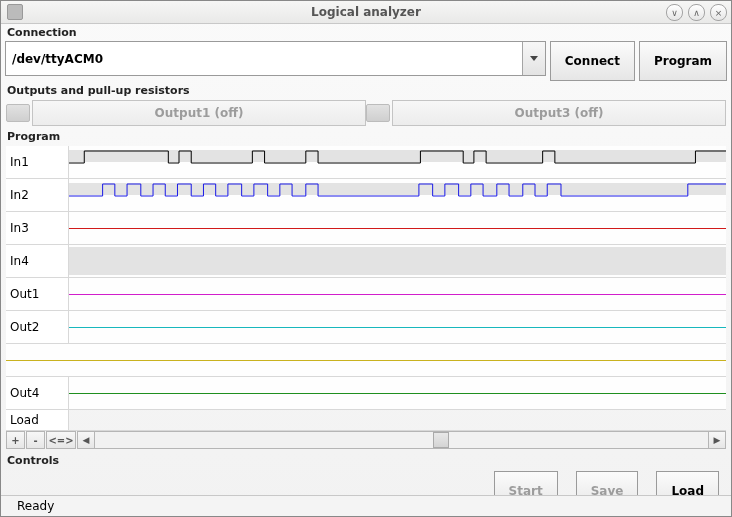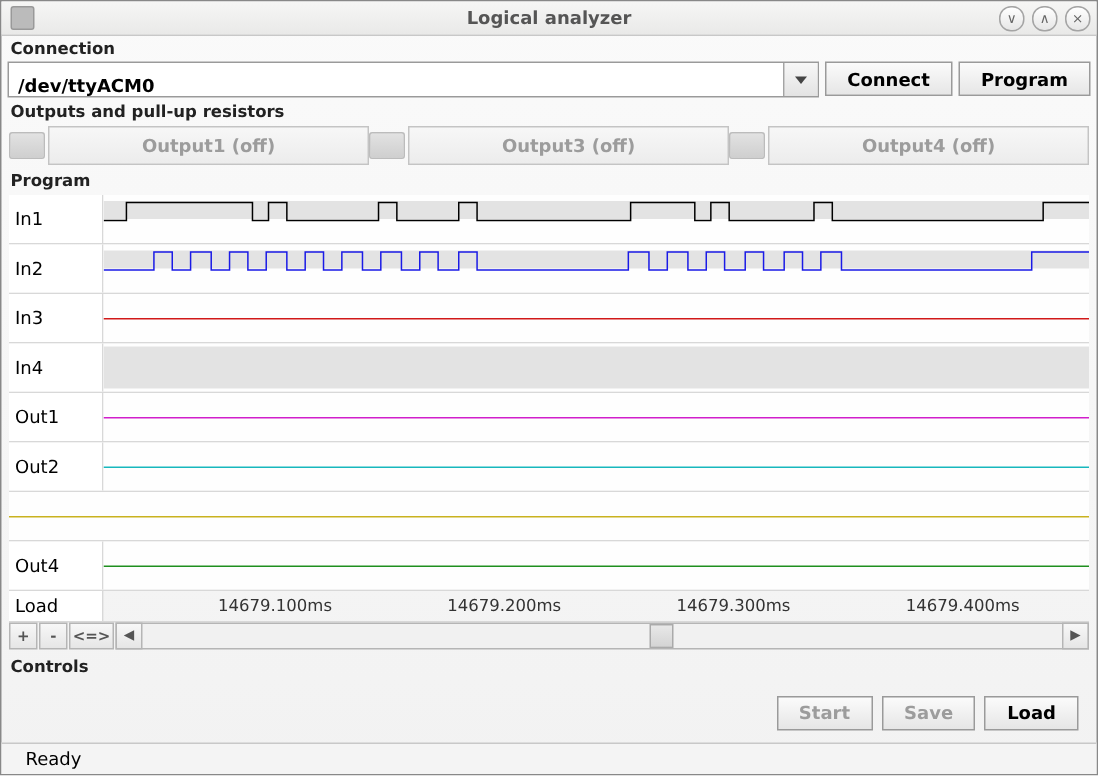--- a/index.html
+++ b/index.html
@@ -13,24 +13,24 @@
 .titlebar .wmbtns{position:absolute;right:4px;top:3px;display:flex;gap:5px}
 .titlebar .wmbtn{width:15px;height:15px;border:1px solid #a4a4a4;border-radius:8px;background:linear-gradient(#fff,#e6e6e6);display:flex;align-items:center;justify-content:center;font-size:9px;color:#666;cursor:pointer}
 
 .content{padding:2px 4px 0 4px}
 
 
 .sectitle{font-weight:bold;font-size:11px;color:#222;margin:0 0 2px 2px}
 
 
 .connrow{display:flex;gap:4px;margin-bottom:3px}
-.combo{flex:1;height:24px;border:1px solid #9a9a9a;background:#fff;display:flex;align-items:flex-end;box-sizing:border-box}
+.combo{flex:1;height:35px;border:1px solid #9a9a9a;background:#fff;display:flex;align-items:center;box-sizing:border-box}
 .combo input{flex:1;border:none;outline:none;font:inherit;font-weight:bold;padding:0 6px;background:transparent}
 .combo .dd{width:22px;height:100%;border-left:1px solid #a4a4a4;background:linear-gradient(#f7f7f7,#e3e3e3);display:flex;align-items:center;justify-content:center;cursor:pointer}
-.btn{height:23px;padding:0 14px;border:1px solid #9a9a9a;background:linear-gradient(#fbfbfb,#e6e6e6);font:inherit;font-weight:bold;cursor:pointer}
+.btn{height:40px;padding:0 14px;border:1px solid #9a9a9a;background:linear-gradient(#fbfbfb,#e6e6e6);font:inherit;font-weight:bold;cursor:pointer}
 .btn.dis{color:#9c9c9c;cursor:default;font-weight:bold}
 
 
 .outrow{display:flex;border:1px solid transparent;margin-bottom:3px}
 .outcell{display:flex;align-items:center;flex:1}
 .outcell .lamp{width:22px;height:16px;border:1px solid #bcbcbc;border-radius:2px;background:linear-gradient(#e2e2e2,#cfcfcf);margin-right:2px}
 .outcell .outbtn{flex:1;height:24px;border:1px solid #c4c4c4;background:linear-gradient(#f7f7f7,#ececec);color:#9c9c9c;font-weight:bold;display:flex;align-items:center;justify-content:center}
 
 
 .results{border:1px solid transparent}
@@ -53,21 +53,21 @@
 .zsrow{display:flex;height:18px;border-top:1px solid #d8d8d8}
 .zbtn{width:19px;height:100%;border:1px solid #b5b5b5;background:linear-gradient(#f7f7f7,#e6e6e6);margin-right:1px;display:flex;align-items:center;justify-content:center;font-size:10px;font-weight:bold;color:#555;cursor:pointer;box-sizing:border-box}
 .zbtn.wide{width:30px}
 .hscroll{flex:1;border:1px solid #b5b5b5;background:#f1f1f1;position:relative;box-sizing:border-box}
 .hscroll .arrow{width:16px;height:100%;background:linear-gradient(#f7f7f7,#e6e6e6);border:1px solid #b5b5b5;position:absolute;top:-1px;display:flex;align-items:center;justify-content:center;color:#555;font-size:9px}
 .hscroll .arrow.l{left:-1px}
 .hscroll .arrow.r{right:-1px}
 .hscroll .thumb{position:absolute;top:0;bottom:0;left:355px;width:14px;background:linear-gradient(#e8e8e8,#d4d4d4);border:1px solid #aaa}
 
 
-.controls{height:44px;display:flex;align-items:center;justify-content:flex-end;gap:6px;padding-right:8px}
+.controls{height:44px;display:flex;align-items:center;justify-content:flex-end;gap:18px;padding-right:8px}
 
 
 .status{position:absolute;left:0;right:0;bottom:0;height:20px;border-top:1px solid #c8c8c8;background:#f4f4f4;display:flex;align-items:center;padding-left:16px;font-weight:normal}
 
 .tri{width:0;height:0;border-left:4px solid transparent;border-right:4px solid transparent;border-top:5px solid #444}
 </style>
 </head>
 <body>
 
 <div class="outer">
@@ -98,24 +98,20 @@
 
     <div class="sectitle">Outputs and pull-up resistors</div>
     <div class="outrow">
       <div class="outcell">
           <div class="lamp"></div>
           <div class="outbtn">Output1 (off)</div>
         </div>
       <div class="outcell">
           <div class="lamp"></div>
           <div class="outbtn">Output3 (off)</div>
-        </div>
-      <div class="outcell">
-          <div class="lamp"></div>
-          <div class="outbtn">Output4 (off)</div>
         </div>
     </div>
 
     <div class="sectitle">Program</div>
     <div class="results" id="results">
         <div class="rrow">
           <div class="rlabel">In1</div>
           <div class="rplot">
             <div class="band"></div>
             <svg class="wave" viewBox="0 0 100 32" preserveAspectRatio="none">
@@ -162,26 +158,20 @@
           </div>
         </div>
         <div class="rrow">
           <div class="rlabel">Out4</div>
           <div class="rplot">
             <div class="flat" style="top: 16px; border-color: rgb(31, 143, 31);"></div>
           </div>
         </div>
         <div class="timebar">
           <div class="rlabel">Load</div>
-          <div class="timeplot">
-            <span style="left: 11.6279%;">14679.100ms</span>
-            <span style="left: 34.8837%;">14679.200ms</span>
-            <span style="left: 58.1395%;">14679.300ms</span>
-            <span style="left: 81.3953%;">14679.400ms</span>
-          </div>
         </div>
         <div class="zsrow">
           <div class="zbtn">+</div>
           <div class="zbtn">-</div>
           <div class="zbtn wide">&lt;=&gt;</div>
           <div class="hscroll">
             <div class="arrow l">◀</div>
             <div class="thumb"></div>
             <div class="arrow r">▶</div>
           </div>

